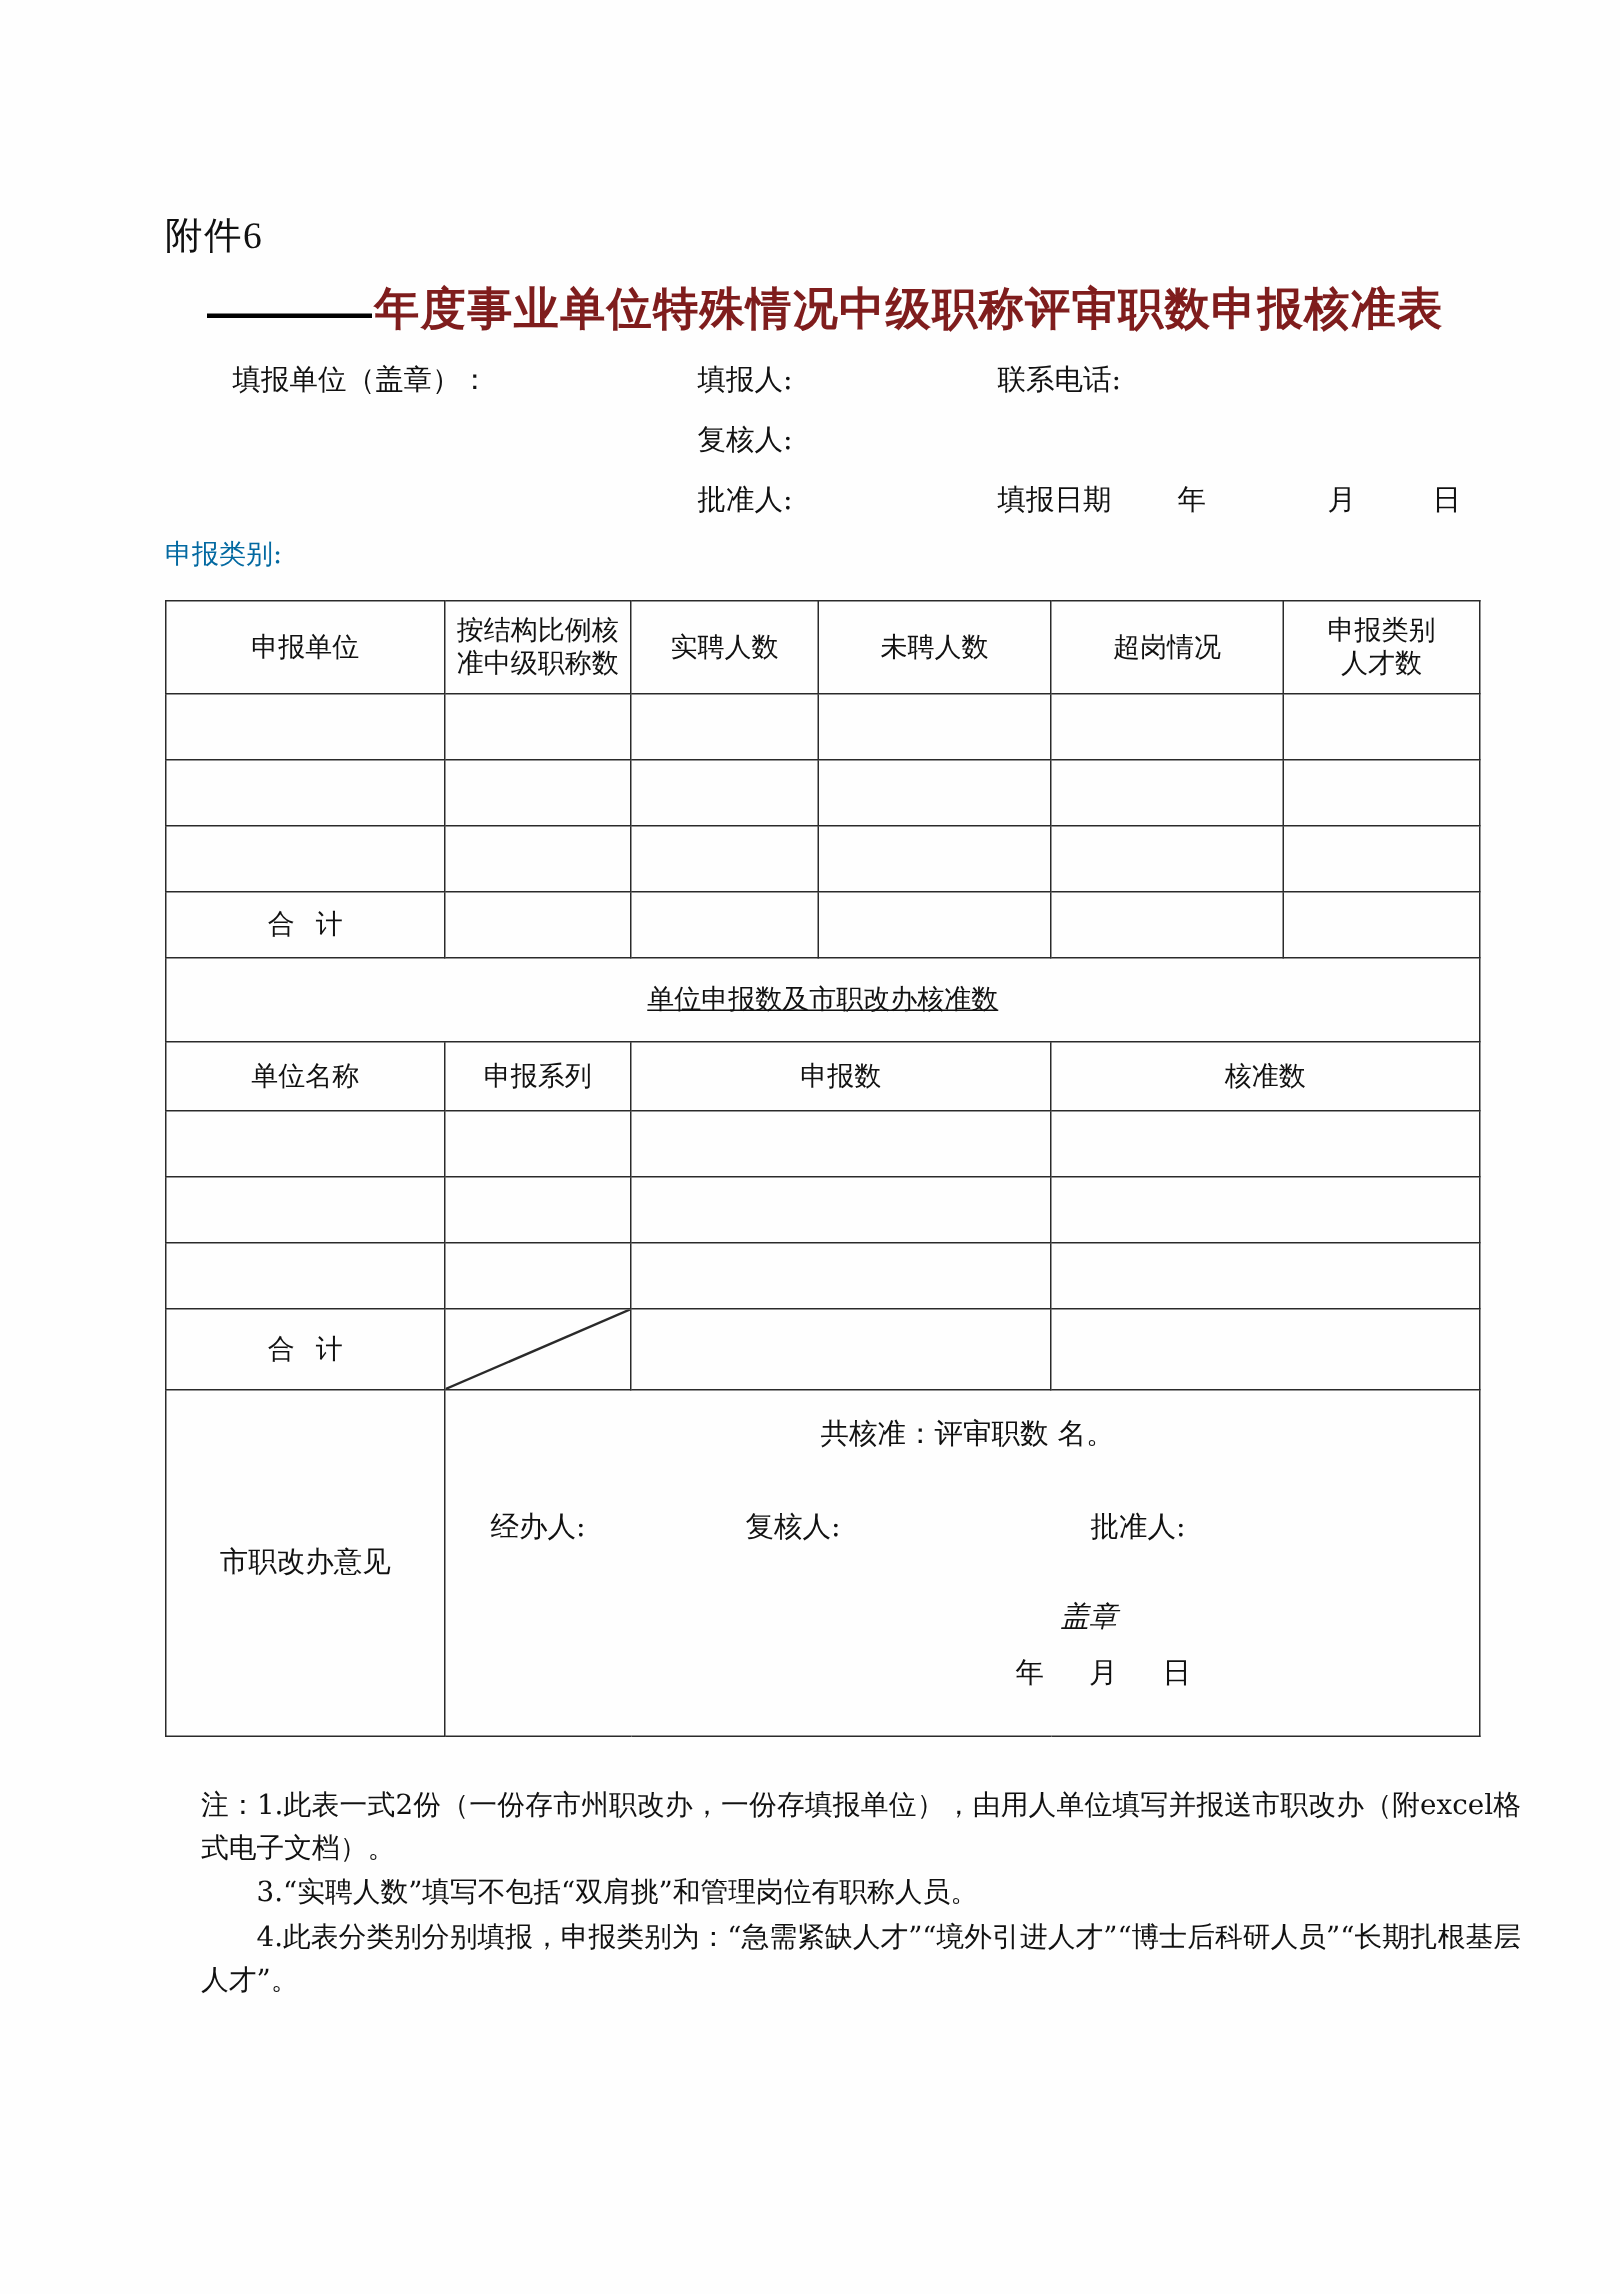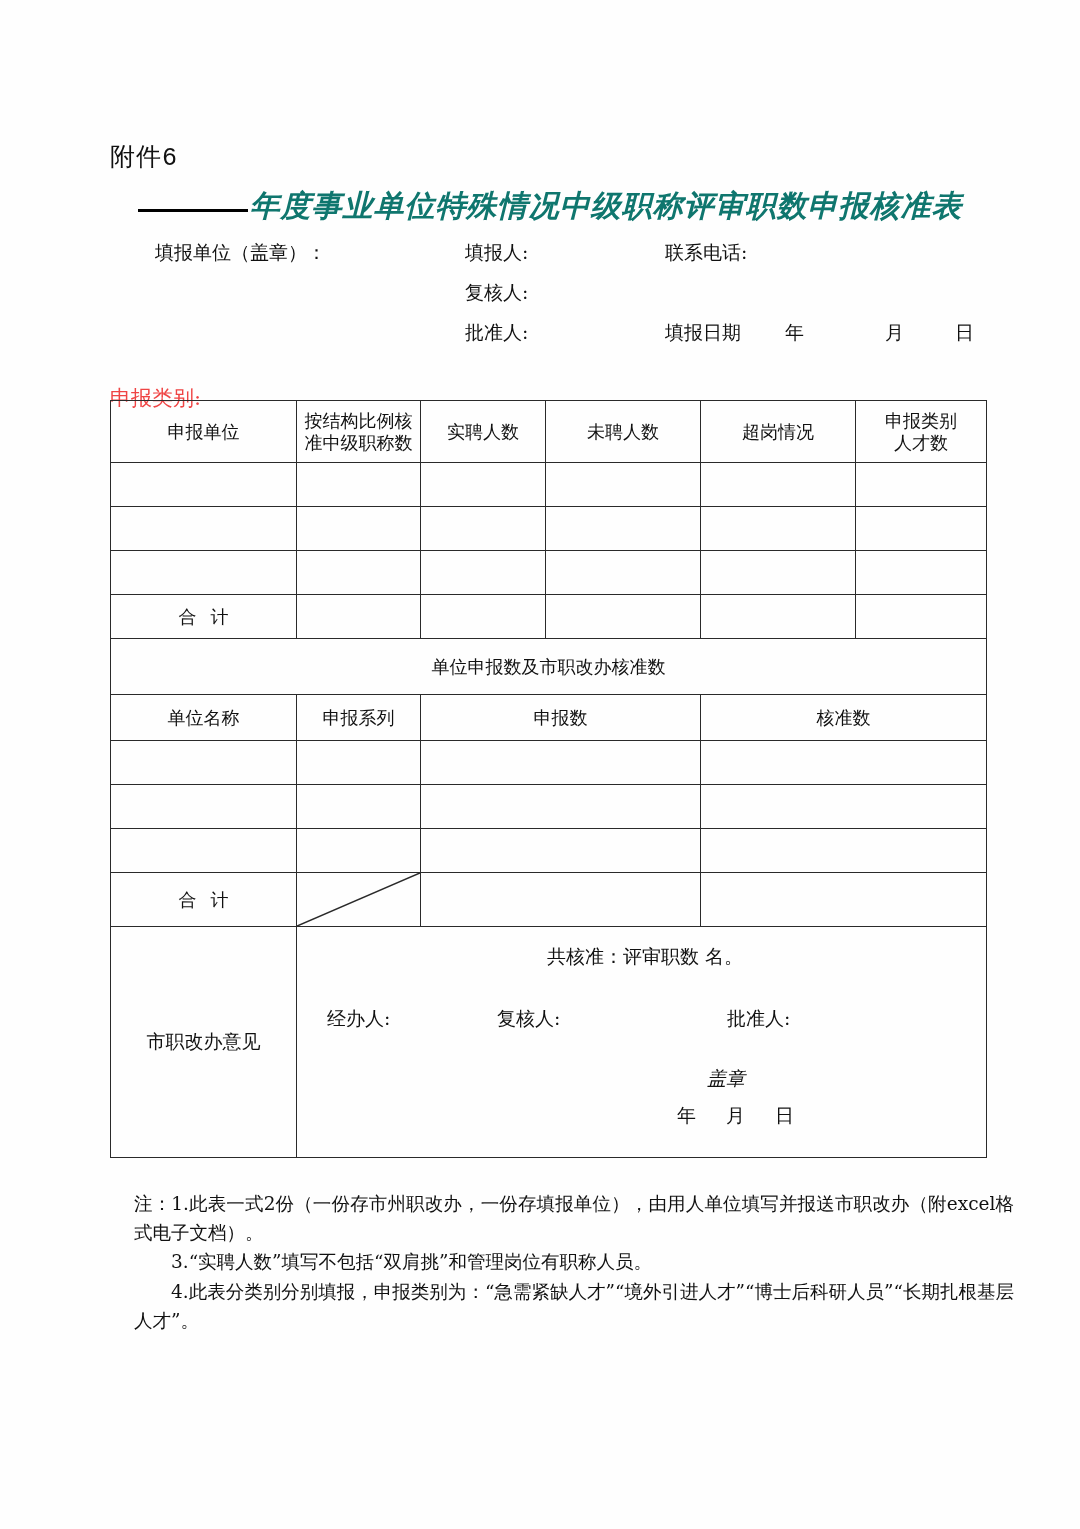--- a/index.html
+++ b/index.html
@@ -21,37 +21,36 @@
     width: 1080px;
     height: 1529px;
     background: #fefefe;
   }
   
   .attach-label {
     position: absolute;
     left: 110px;
     top: 140px;
     font-size: 25px;
-    font-family: Liberation Mono, monospace;
+    font-family: Liberation Serif, serif;
     letter-spacing: 1px;
     color: #111;
   }
   
   .doc-title {
     position: absolute;
     left: 110px;
     top: 186px;
     width: 880px;
     text-align: center;
     font-size: 30px;
     font-weight: bold;
     letter-spacing: 1px;
     white-space: nowrap;
-    color: #0f766e;
-    font-style: italic;
+    color: #7f1d1d;
   }
   .doc-title .blank-line {
     display: inline-block;
     width: 110px;
     border-bottom: 3px solid #000;
     vertical-align: 4px;
     margin-right: 2px;
   }
   
   .meta {
@@ -71,23 +70,23 @@
   .m-c1 { left: 0px; }
   .m-c2 { left: 310px; }
   .m-c3 { left: 510px; }
   .m-c4 { left: 630px; }
   .m-c5 { left: 730px; }
   .m-c6 { left: 800px; }
 
   .category-line {
     position: absolute;
     left: 110px;
-    top: 384px;
-    font-size: 21px;
-    color: #ef4444;
+    top: 357px;
+    font-size: 18px;
+    color: #0369a1;
     white-space: nowrap;
   }
 
   
   .grid {
     position: absolute;
     left: 110px;
     top: 400px;
     width: 876px;
     border-collapse: collapse;
@@ -98,21 +97,21 @@
   .grid td {
     border: 1.6px solid #2a2a2a;
     text-align: center;
     vertical-align: middle;
     padding: 0;
     line-height: 1.22;
   }
   .grid .hdr { height: 62px; }
   .grid .datarow { height: 44px; }
   .grid .totalrow { height: 44px; }
-  .grid .bandrow { height: 56px; }
+  .grid .bandrow { height: 56px; text-decoration: underline; }
 
   .spaced {
     letter-spacing: 14px;
     padding-left: 14px;
     display: inline-block;
   }
 
   
   .slash {
     position: relative;

